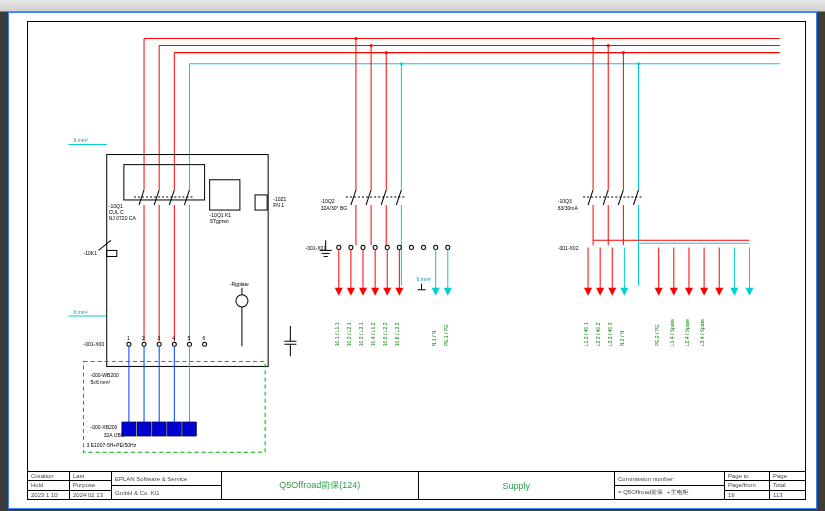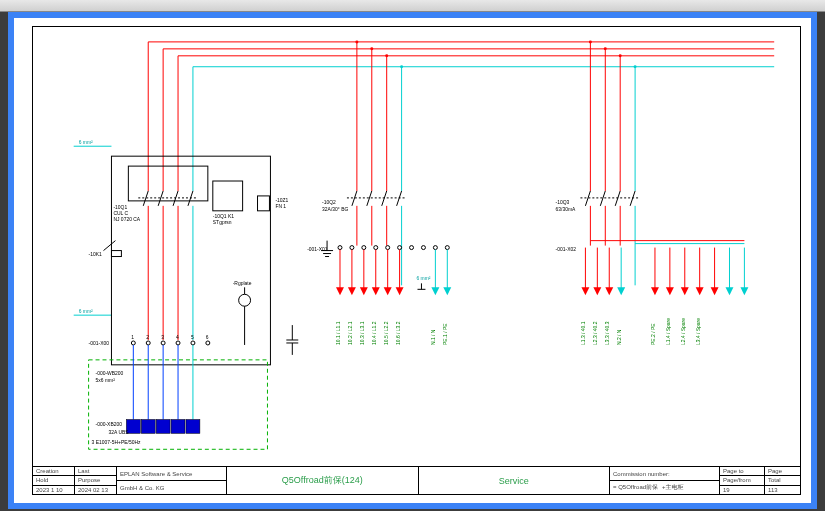--- a/index.html
+++ b/index.html
@@ -1,19 +1,19 @@
 <!DOCTYPE html>
 <html><head>
 <meta charset="utf-8">
 <style>
 * { margin: 0; padding: 0; box-sizing: border-box; }
 body { background: #3c3c3c; font-family: Arial, sans-serif; font-size: 7px; overflow: hidden; }
 .viewport { width: 825px; height: 511px; background: #3c3c3c; position: relative; }
 .tabarea { position: absolute; top: 0; left: 0; right: 0; height: 12px; background: linear-gradient(#e8e8e8,#d0d0d0); border-bottom: 1px solid #888; }
-.canvas { position: absolute; top: 12px; left: 8px; right: 8px; bottom: 2px; background: #fff; border: 6px solid #3b82f6; }
+.canvas { position: absolute; top: 12px; left: 8px; right: 8px; bottom: 2px; background: #fff; border: 1px solid #3b82f6; }
 .frame { position: absolute; top: 8px; left: 18px; right: 10px; bottom: 8px; border: 1px solid #000; }
 .titleblock { position: absolute; bottom: 0; left: 0; right: 0; height: 28px; border-top: 1px solid #000; display: flex; font-size: 6px; color: #444; }
 .tb-col { border-right: 1px solid #000; display: flex; flex-direction: column; }
 .tb-row { border-bottom: 1px solid #000; padding: 1px 3px; flex: 1; display: flex; align-items: center; white-space: nowrap; overflow: hidden; }
 .tb-row:last-child { border-bottom: none; }
 .tb-center { color: #2a9d4a; font-size: 9px; justify-content: center; }
 .wire-red { stroke: #ff0000; stroke-width: 1; fill: none; }
 .wire-cyan { stroke: #00d0d0; stroke-width: 1; fill: none; }
 .wire-blue { stroke: #0040ff; stroke-width: 1; fill: none; }
 .wire-black { stroke: #000; stroke-width: 1; fill: none; }
@@ -297,21 +297,21 @@
           <div class="tb-row">2024 02 13</div>
         </div>
         <div class="tb-col" style="width:110px">
           <div class="tb-row">EPLAN Software &amp; Service</div>
           <div class="tb-row">GmbH &amp; Co. KG</div>
         </div>
         <div class="tb-col" style="flex:1">
           <div class="tb-row tb-center">Q5Offroad前保(124)</div>
         </div>
         <div class="tb-col" style="flex:1">
-          <div class="tb-row tb-center">Service</div>
+          <div class="tb-row tb-center">Supply</div>
         </div>
         <div class="tb-col" style="width:110px">
           <div class="tb-row">Commission number:</div>
           <div class="tb-row" style="display:flex;gap:4px">
             <span>= Q5Offroad前保</span>
             <span>+主电柜</span>
           </div>
         </div>
         <div class="tb-col" style="width:45px">
           <div class="tb-row">Page to</div>

